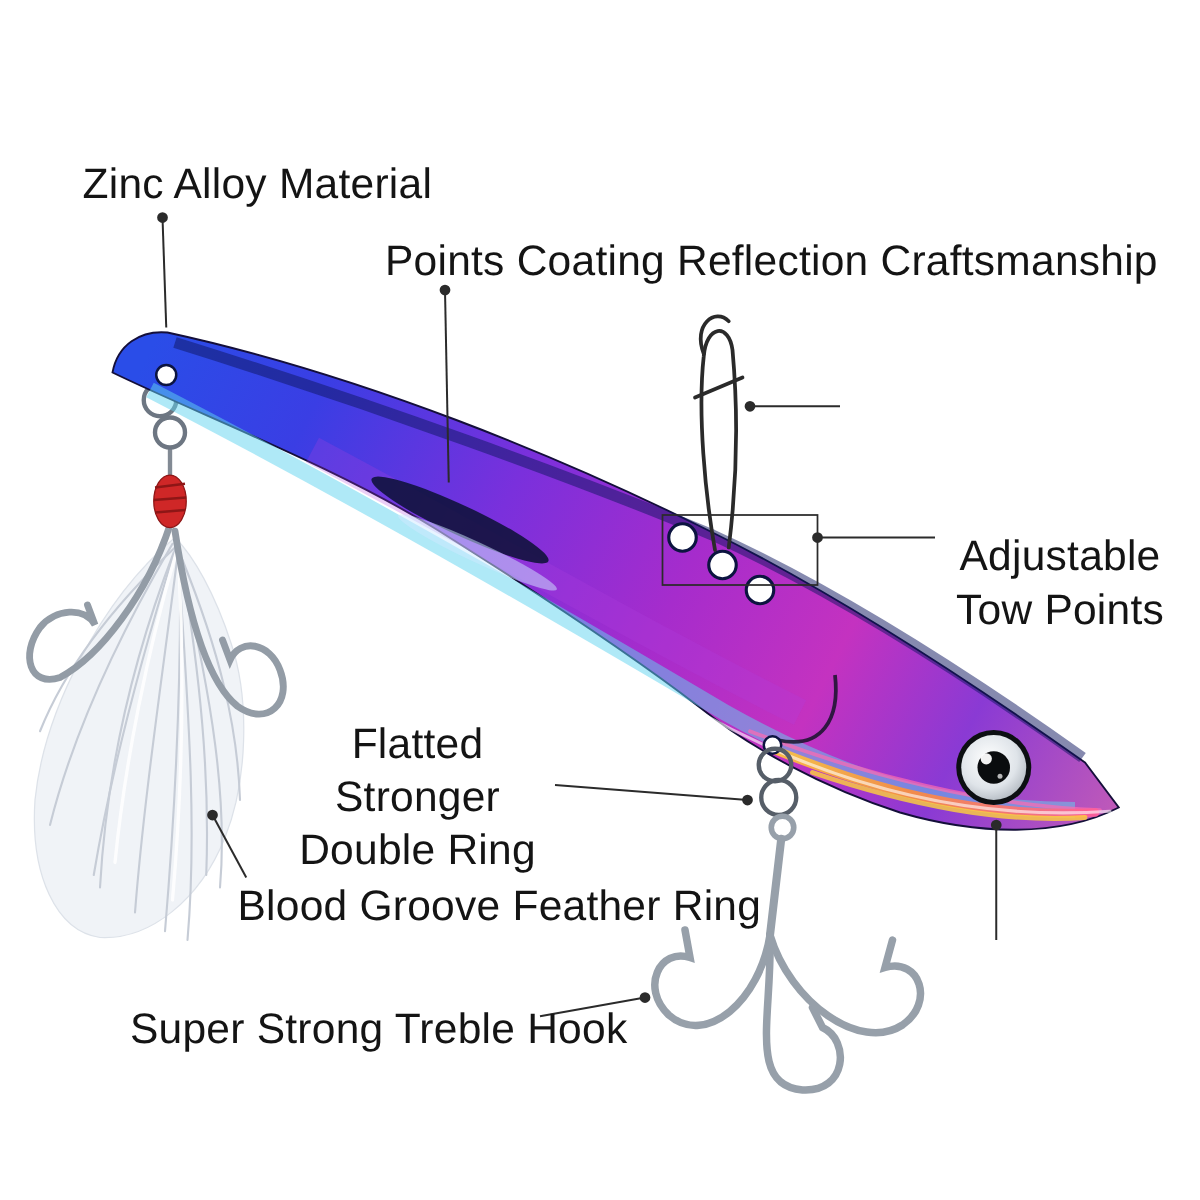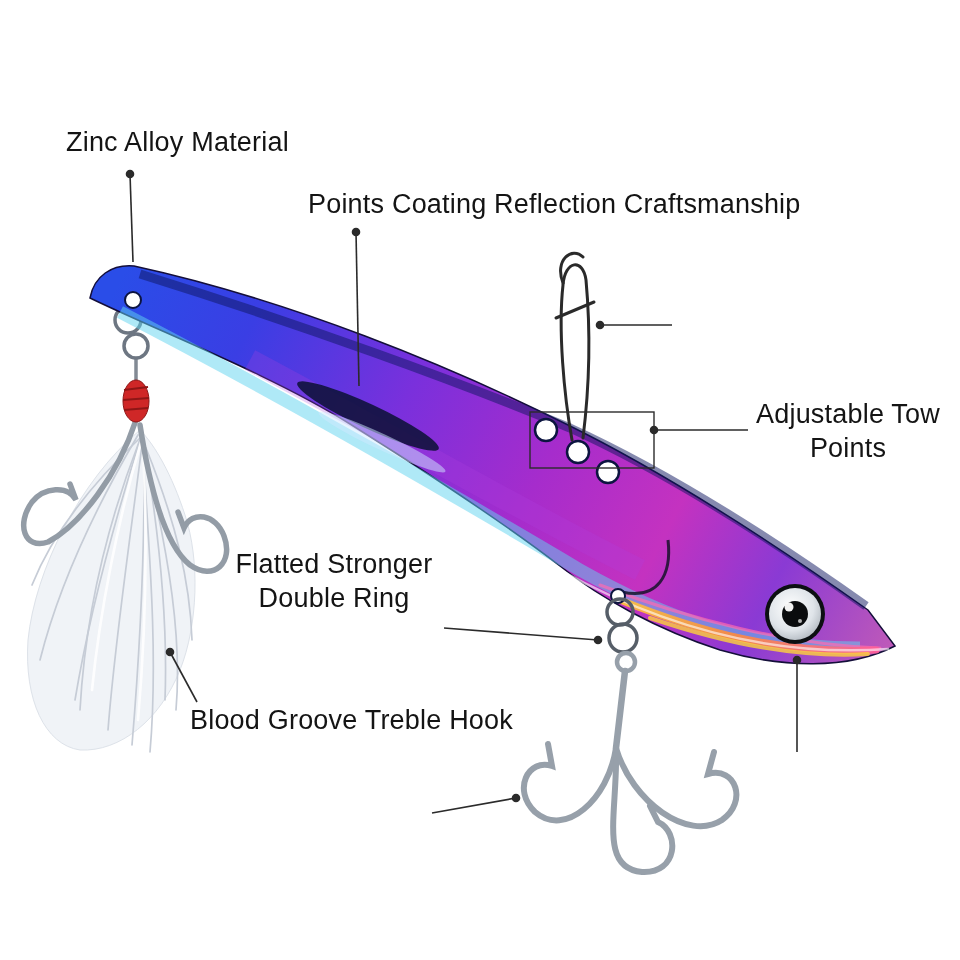--- a/index.html
+++ b/index.html
@@ -2,24 +2,24 @@
 <html><head>
 <meta charset="utf-8">
 <style>
   html,body{margin:0;padding:0;background:#ffffff;}
   .stage{
     position:relative;width:960px;height:960px;background:#ffffff;
     font-family:"Liberation Sans", sans-serif;overflow:hidden;
   }
   .art{position:absolute;left:0;top:0;}
   .lbl{
-    position:absolute;color:#141414;font-size:27px;line-height:1.25;
+    position:absolute;color:#141414;font-size:34px;line-height:1.25;
     white-space:nowrap;letter-spacing:0.2px;
   }
-  .lbl.center{text-align:center;white-space:normal;}
+  .lbl.center{text-align:center;white-space:normal;margin-top:26px;}
 </style>
 </head>
 <body>
 
 <div class="stage">
 
   <svg class="art" width="960" height="960" viewBox="0 0 960 960" aria-hidden="true">
     <defs>
       <linearGradient id="bodyGrad" gradientUnits="userSpaceOnUse" x1="130" y1="260" x2="895" y2="650">
         <stop offset="0" stop-color="#2a4de8"></stop>
@@ -184,16 +184,17 @@
 
   <div class="lbl" style="left:66px;top:126px">Zinc Alloy Material</div>
 
   <div class="lbl" style="left:308px;top:188px">Points Coating Reflection Craftsmanship</div>
 
 
   <div class="lbl center" style="left:752px;top:398px;width:192px">Adjustable Tow Points</div>
 
   <div class="lbl center" style="left:226px;top:548px;width:216px">Flatted Stronger Double Ring</div>
 
-  <div class="lbl" style="left:190px;top:704px">Blood Groove Treble Hook</div>
-
+  <div class="lbl" style="left:190px;top:704px">Blood Groove Feather Ring</div>
+
+  <div class="lbl" style="left:104px;top:802px">Super Strong Treble Hook</div>
 
 </div>
 
 </body></html>

